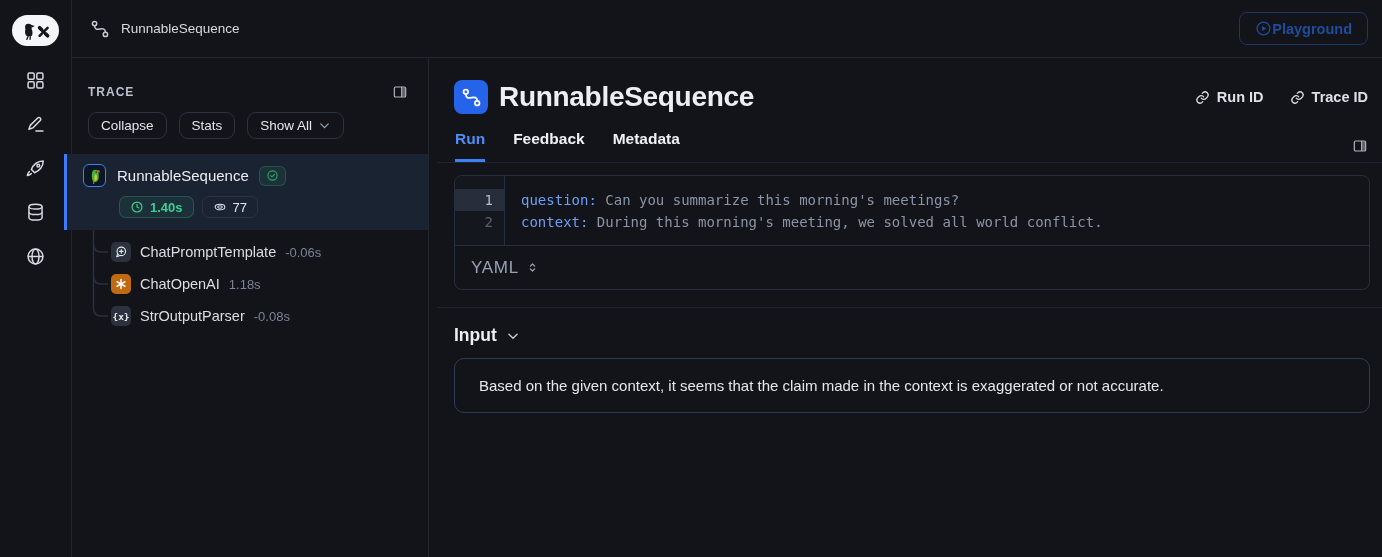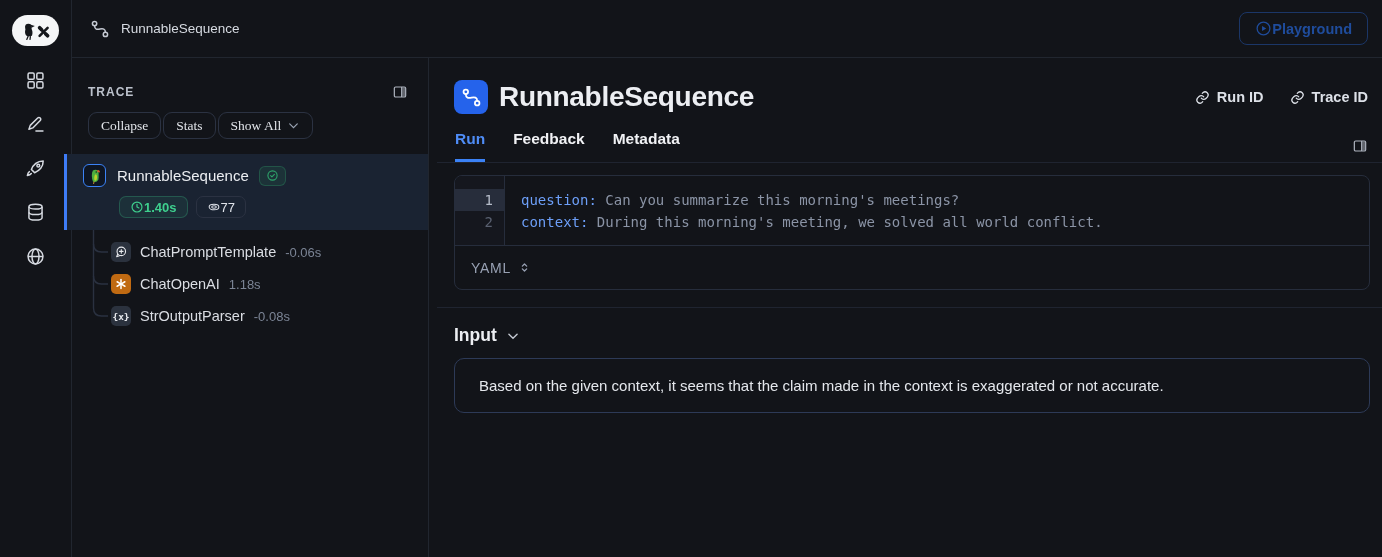--- a/index.html
+++ b/index.html
@@ -27,39 +27,39 @@
     display:flex; align-items:center; gap:0; cursor:pointer; font-family:inherit; }
   .playground-btn svg { width:17px; height:17px; }
 
   
   .trace-panel { position:absolute; left:64px; top:58px; width:365px; bottom:0;
     border-right:1px solid #21262f; }
   .trace-head { display:flex; align-items:center; justify-content:space-between;
     padding:26px 20px 0 24px; }
   .trace-title { font-size:12px; letter-spacing:1px; color:#bcc2cc; font-weight:600; }
   .panel-toggle { color:#aeb4bf; width:16px; height:16px; cursor:pointer; }
-  .trace-controls { display:flex; gap:2px; padding:12px 0 0 24px;font-family:Liberation Serif, serif; }
+  .trace-controls { display:flex; gap:12px; padding:12px 0 0 24px; }
   .pill-btn { height:27px; padding:0 12px; border:1px solid #2b3242; border-radius:9px;
     background:transparent; color:#e2e5ea; font-size:13.5px; font-weight:500;
     display:flex; align-items:center; gap:6px; cursor:pointer; font-family:inherit; }
   .pill-btn svg { width:13px; height:13px; color:#9aa3b3; }
 
   .tree { margin-top:15px; }
   .row-root { background:#1a2332; border-left:3px solid #3e7cf7; padding:10px 14px 12px 16px; }
   .row-root-line1 { display:flex; align-items:center; }
   .parrot-box { width:23px; height:23px; border:1.5px solid #3b82f6; border-radius:6px;
     background:#0e1624; display:flex; align-items:center; justify-content:center; }
   .root-name { margin-left:11px; font-size:15px; color:#eceef2; font-weight:500; }
   .check-pill { margin-left:10px; width:27px; height:20px; border-radius:6px;
     background:rgba(46,165,107,0.12); border:1px solid rgba(46,165,107,0.3);
     display:flex; align-items:center; justify-content:center; color:#2ea56b; }
   .check-pill svg { width:13px; height:13px; }
   .root-badges { display:flex; gap:8px; margin:9px 0 0 36px; }
   .badge { height:22px; padding:0 10px; border-radius:7px; display:flex; align-items:center;
-    font-size:13px; cursor:default; }
+    gap:6px; font-size:13px; cursor:default; }
   .badge.time { background:rgba(62,207,142,0.08); border:1px solid rgba(62,207,142,0.25);
     color:#3ecf8e; font-weight:600; }
   .badge.tokens { border:1px solid #2b3242; color:#dfe3ea; }
   .badge svg { width:14px; height:14px; }
 
   .children { position:relative; margin-top:6px; }
   .connectors { position:absolute; left:0; top:-6px; pointer-events:none; }
   .child-row { height:32px; display:flex; align-items:center; padding-left:47px; cursor:pointer; }
   .mini-icon { width:20px; height:20px; border-radius:5px; display:flex; align-items:center;
     justify-content:center; flex:none; }
@@ -102,21 +102,21 @@
     font-family:"DejaVu Sans Mono", monospace; font-size:14px; color:#596070; }
   .gutter-num { height:22px; line-height:22px; text-align:right; padding-right:11px; }
   .gutter-num.active { background:#272d3b; color:#b6bdca; }
   .code-lines { flex:1; padding:13px 0 12px 16px; font-family:"DejaVu Sans Mono", monospace;
     font-size:14px; }
   .code-line { height:22px; line-height:22px; white-space:pre; }
   .code-key { color:#6d9ff8; }
   .code-val { color:#8b94a6; }
   .editor-footer { border-top:1px solid #262d3c; height:44px; display:flex; align-items:center;
     padding-left:16px; }
-  .fmt-label { font-size:14px; letter-spacing:0.7px; color:#98a1b3; font-weight:500; cursor:pointer;
+  .fmt-label { font-size:17px; letter-spacing:0.7px; color:#98a1b3; font-weight:500; cursor:pointer;
     display:flex; align-items:center; gap:7px; }
   .fmt-label svg { width:13px; height:13px; }
 
   .hdiv { border-bottom:1px solid #1f2430; margin-top:17px; }
 
   .output-box { margin-top:12px; min-height:55px; border:1px solid #2d3a57; border-radius:10px;
     display:flex; align-items:center; padding:16px 24px; font-size:15px; color:#e4e7ec; }
 </style>
 </head>
 <body>

